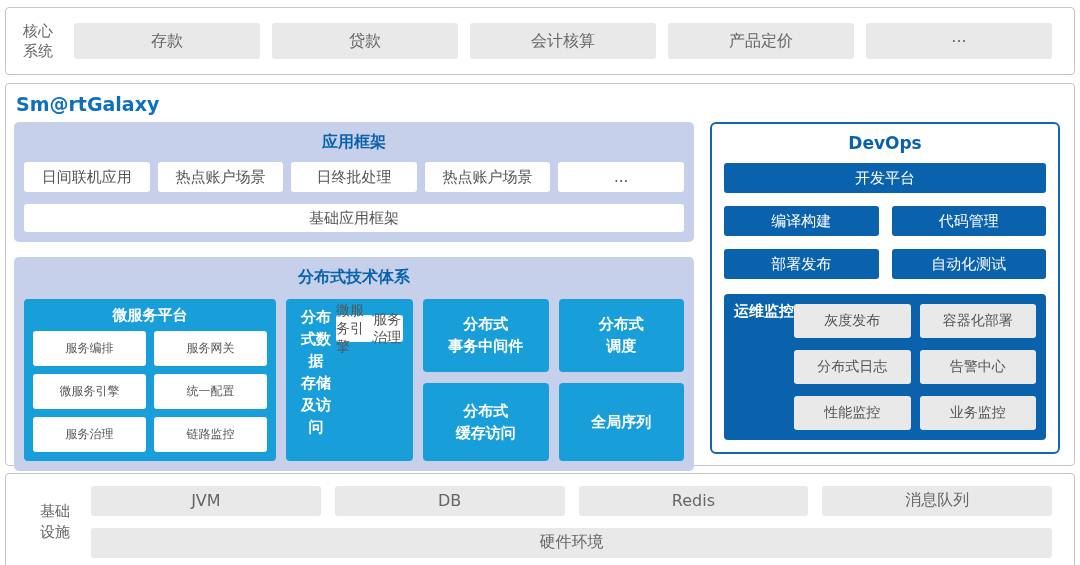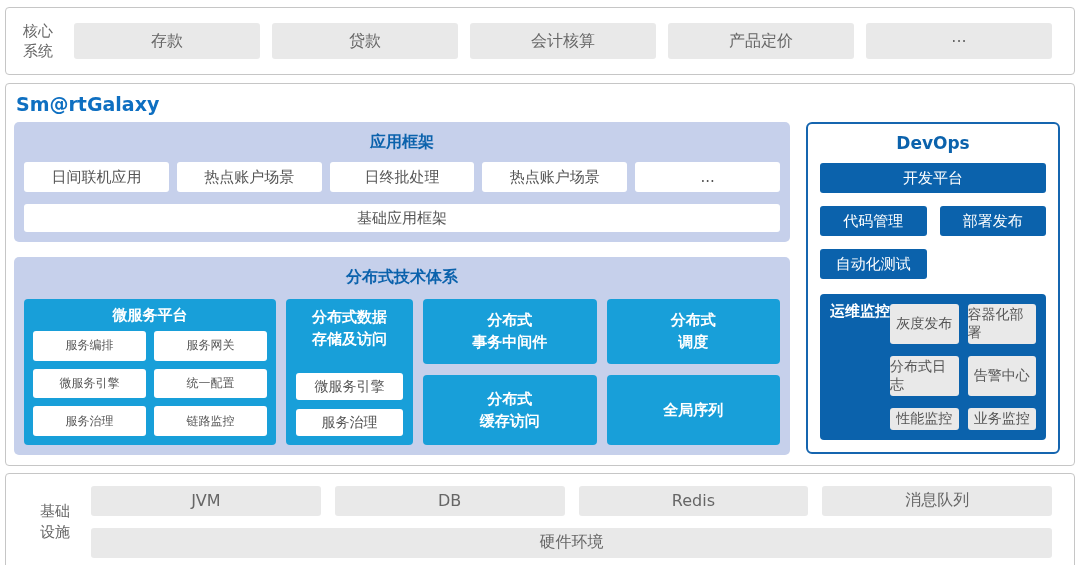--- a/index.html
+++ b/index.html
@@ -51,21 +51,21 @@
     padding: 7px 14px 12px 8px;
   }
   .brand {
     color: var(--color-brand-blue, #0e6fc1);
     font-size: 19px;
     font-weight: bold;
     margin: 2px 0 7px 2px;
   }
   .main-body { display: flex; gap: 16px; height: 332px; }
 
-  .left-col { width: 776px; flex: none; display: flex; flex-direction: column; gap: 15px; }
+  .left-col { width: 680px; flex: none; display: flex; flex-direction: column; gap: 15px; }
   .panel {
     background: var(--color-panel-lavender, #c6d0eb);
     border-radius: 5px;
     padding: 8px 10px 10px 10px;
   }
   .panel-title {
     text-align: center;
     color: var(--color-heading-blue, #0b62ac);
     font-size: 16px;
     font-weight: bold;
@@ -99,21 +99,21 @@
     color: #fff;
   }
   .cyan-title {
     color: #fff; font-weight: bold; font-size: 15px;
     text-align: center; line-height: 22px;
     white-space: pre-line;
   }
   .micro-box { grid-row: 1 / 3; padding: 5px 9px 9px 9px; display: flex; flex-direction: column; }
   .micro-grid { flex: 1; margin-top: 5px; display: grid; grid-template-columns: 1fr 1fr; gap: 8px 8px; }
   .micro-grid .white-chip { font-size: 12px; }
-  .storage-box { grid-row: 1 / 3; padding: 7px 10px 9px 10px; display: flex; flex-direction: column; }
+  .storage-box { grid-row: 1 / 3; padding: 7px 10px 9px 10px; display: flex; flex-direction: row; }
   .storage-box .cyan-title { margin-bottom: 14px; }
   .storage-box .white-chip { height: 27px; font-size: 14px; margin-top: 9px; }
   .dist-block {
     display: flex; align-items: center; justify-content: center;
     font-weight: bold; font-size: 15px; text-align: center;
     white-space: pre-line; line-height: 22px;
   }
 
   
   .devops {
@@ -231,20 +231,21 @@
             <div class="cyan-box dist-block" style="grid-column:4; grid-row:2;">全局序列</div>
 
           </div>
         </div>
       </div>
 
       <div class="devops">
         <div class="devops-title">DevOps</div>
         <div class="dark-box dev-platform">开发平台</div>
         <div class="tools-grid">
+          <div class="dark-box">编译构建</div>
           <div class="dark-box">代码管理</div>
           <div class="dark-box">部署发布</div>
           <div class="dark-box">自动化测试</div>
         </div>
         <div class="monitor-box">
           <div class="monitor-title">运维监控</div>
           <div class="monitor-grid">
             <div class="gray-box">灰度发布</div>
             <div class="gray-box">容器化部署</div>
             <div class="gray-box">分布式日志</div>

